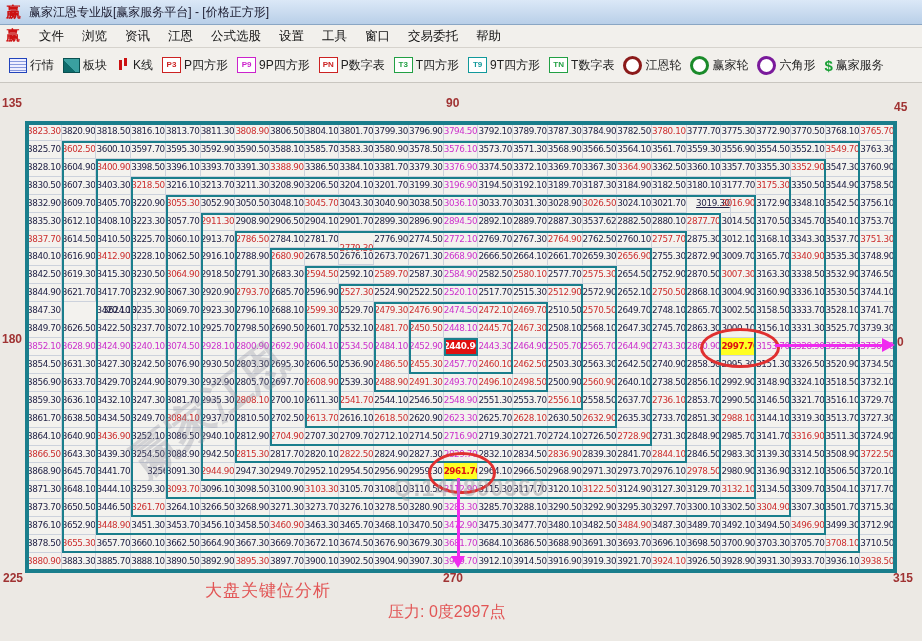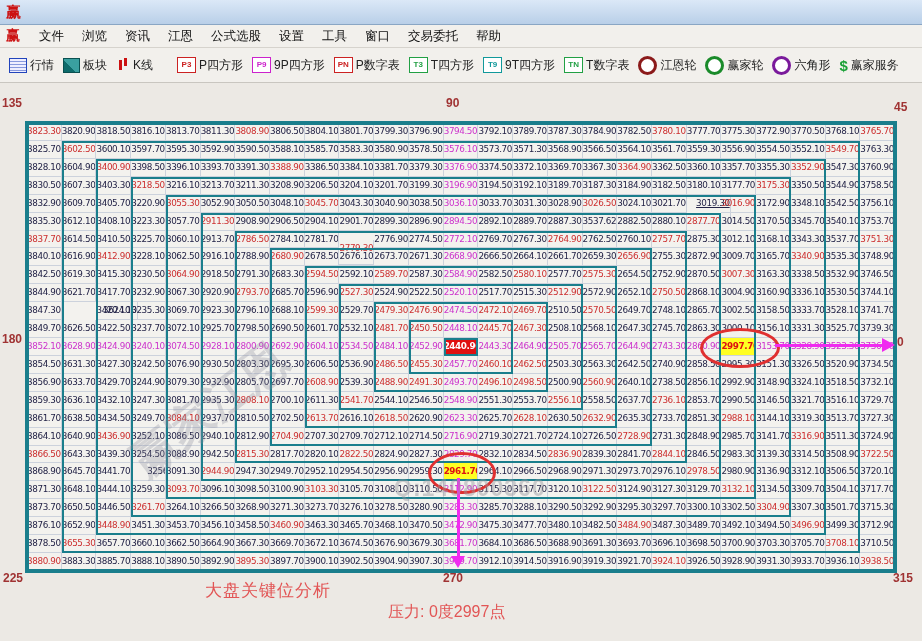--- a/index.html
+++ b/index.html
@@ -78,20 +78,21 @@
   #footer-support{left:205px;top:602px;font-size:16px;}
   #footer-pressure{left:388px;top:602px;font-size:16px;}
 </style>
 </head>
 <body>
 
 <div id="app">
 
   <div id="titlebar">
     <span class="logo">赢</span>
+    <span class="ttext">赢家江恩专业版[赢家服务平台] - [价格正方形]</span>
   </div>
 
   <div id="menubar">
     <span class="logo">赢</span>
     <span class="menu-item">文件</span>
     <span class="menu-item">浏览</span>
     <span class="menu-item">资讯</span>
     <span class="menu-item">江恩</span>
     <span class="menu-item">公式选股</span>
     <span class="menu-item">设置</span>
@@ -111,21 +112,21 @@
         <span class="lbl">板块</span>
       </span>
     <span class="tb-item">
         <span class="ic-k">
           <i style="left:3px;top:2px;height:10px;"></i>
           <i style="left:8px;top:0;height:8px;"></i>
         </span>
         <span class="lbl">K线</span>
       </span>
     <span class="tb-item">
-        <span class="ic-box" style="border-color:#cc2222;color:#cc2222;margin-left:15px;">P3</span>
+        <span class="ic-box" style="border-color:#cc2222;color:#cc2222;">P3</span>
         <span class="lbl">P四方形</span>
       </span>
     <span class="tb-item">
         <span class="ic-box" style="border-color:#cc22cc;color:#cc22cc;">P9</span>
         <span class="lbl">9P四方形</span>
       </span>
     <span class="tb-item">
         <span class="ic-box" style="border-color:#cc2222;color:#cc2222;">PN</span>
         <span class="lbl">P数字表</span>
       </span>

